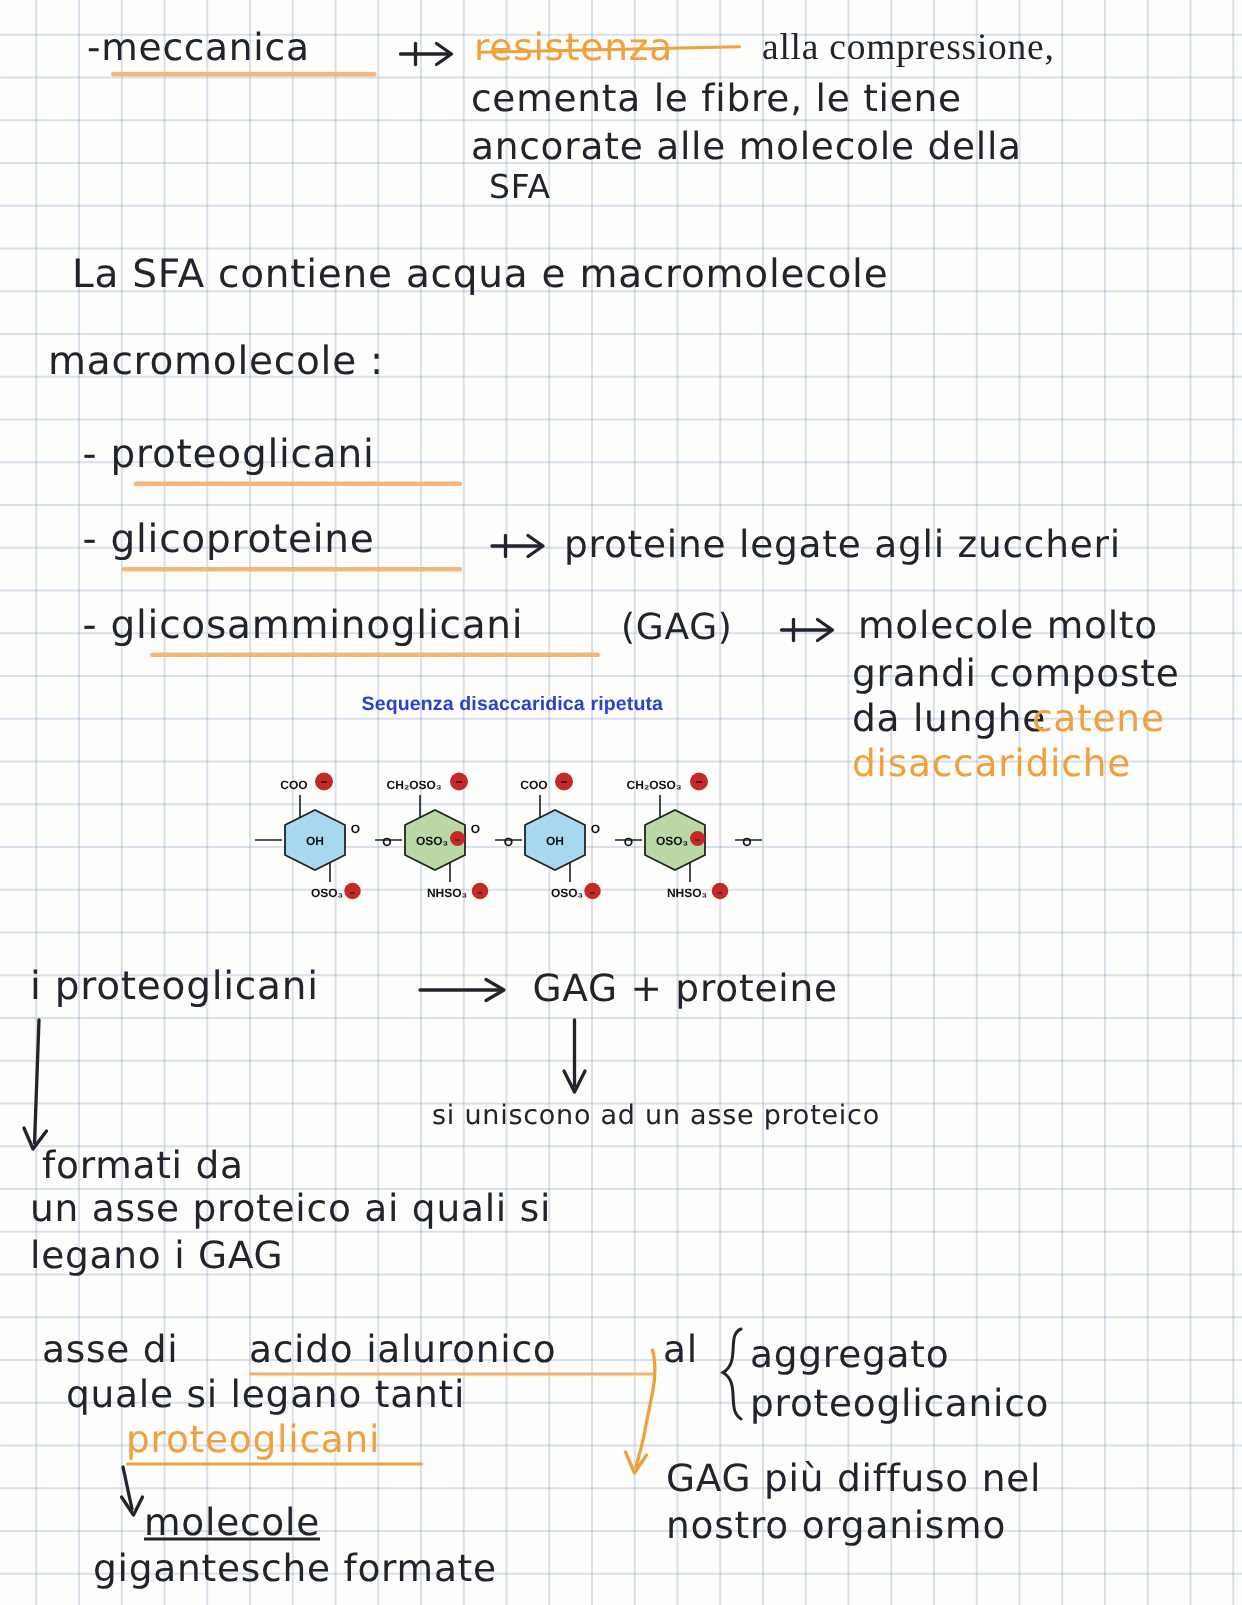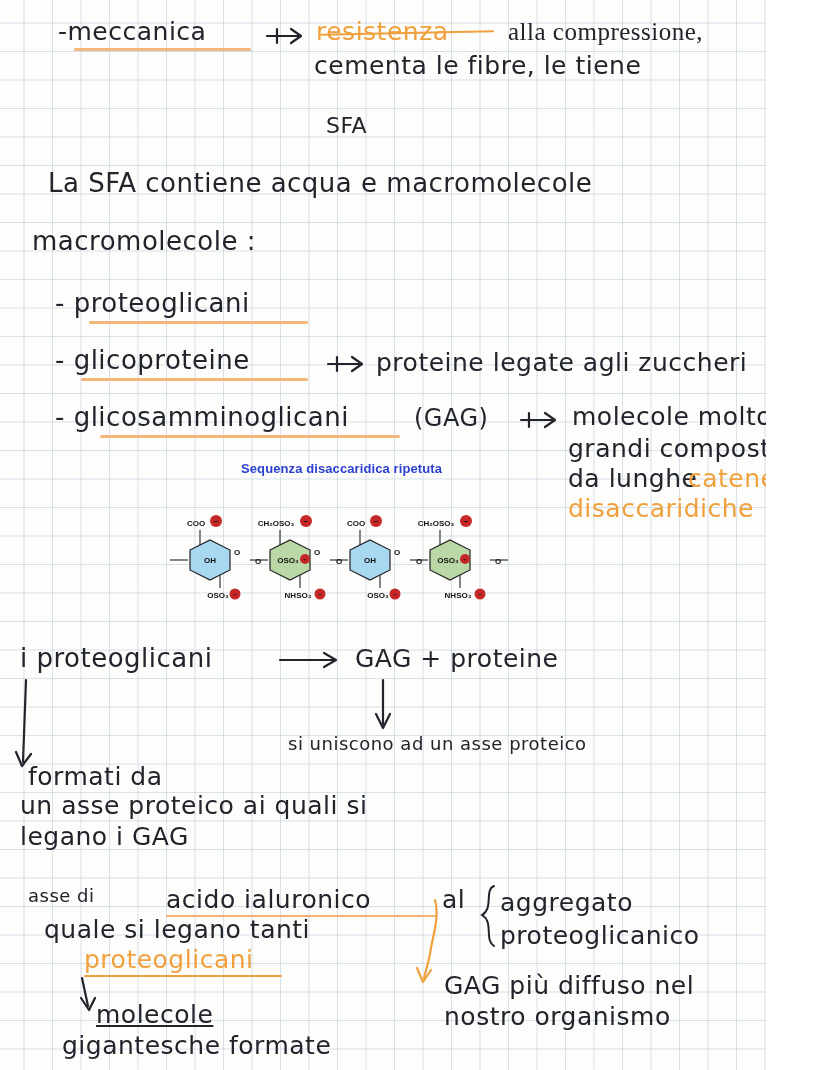--- a/index.html
+++ b/index.html
@@ -8,21 +8,21 @@
   }
   body {
     width: 828px;
     height: 1070px;
     background: #ffffff;
     font-family: "DejaVu Sans", sans-serif;
     overflow: hidden;
   }
   #page {
     position: relative;
-    width: 766px;
+    width: 828px;
     height: 1070px;
     background-color: #fdfdfb;
     background-image:
       linear-gradient(to right, rgba(120,150,190,0.28) 1px, transparent 1px),
       linear-gradient(to bottom, rgba(120,150,190,0.28) 1px, transparent 1px);
     background-size: 28.5px 28.5px;
     background-position: -5px -6px;
     overflow: hidden;
   }
   .hw {
@@ -96,20 +96,21 @@
     <line x1="12" y1="7" x2="12" y2="21" stroke="#23232c" stroke-width="2.2" stroke-linecap="round"></line>
     <polyline points="26,7 36,14 26,21" fill="none" stroke="#23232c" stroke-width="2.2" stroke-linecap="round" stroke-linejoin="round"></polyline>
   </svg>
 
   <div class="hw orange" style="left:316px; top:17px; font-size:25px;">resistenza</div>
   <div class="strike-orange" style="left:320px; top:32px; width:174px; transform:rotate(-1.2deg);"></div>
 
   <div class="hw ink" style="left:508px; top:17px; font-size:25px;font-family:Liberation Serif, serif;">alla compressione,</div>
 
   <div class="hw ink" style="left:314px; top:51px; font-size:25px;">cementa le fibre, le tiene</div>
+  <div class="hw ink" style="left:314px; top:83px; font-size:25px;">ancorate alle molecole della</div>
   <div class="hw ink" style="left:326px; top:113px; font-size:22px;">SFA</div>
 
   <div class="hw ink" style="left:48px; top:168px; font-size:26px;">La SFA contiene acqua e macromolecole</div>
 
   <div class="hw ink" style="left:32px; top:226px; font-size:26px;">macromolecole :</div>
 
   <div class="hw ink" style="left:55px; top:288px; font-size:26px;">- proteoglicani</div>
   <div class="uline" style="left:89px; top:321px; width:219px;"></div>
 
   <div class="hw ink" style="left:55px; top:345px; font-size:26px;">- glicoproteine</div>
@@ -236,21 +237,21 @@
 
   <svg class="arrow" style="left:12px; top:678px; width:28px; height:98px;">
     <line x1="14" y1="2" x2="11" y2="84" stroke="#23232c" stroke-width="2.2" stroke-linecap="round"></line>
     <polyline points="4,74 10,88 19,76" fill="none" stroke="#23232c" stroke-width="2.2" stroke-linecap="round" stroke-linejoin="round"></polyline>
   </svg>
 
   <div class="hw ink" style="left:28px; top:762px; font-size:25px;">formati da</div>
   <div class="hw ink" style="left:20px; top:791px; font-size:25px;">un asse proteico ai quali si</div>
   <div class="hw ink" style="left:20px; top:822px; font-size:25px;">legano i GAG</div>
 
-  <div class="hw ink" style="left:28px; top:885px; font-size:18px;">asse di</div>
+  <div class="hw ink" style="left:28px; top:885px; font-size:25px;">asse di</div>
   <div class="hw ink" style="left:166px; top:885px; font-size:25px;">acido ialuronico</div>
   <div class="uline-thin" style="left:166px; top:915px; width:270px;"></div>
   <div class="hw ink" style="left:442px; top:885px; font-size:25px;">al</div>
   <div class="hw ink" style="left:44px; top:915px; font-size:25px;">quale si legano tanti</div>
   <div class="hw orange" style="left:84px; top:945px; font-size:25px;text-align:right;">proteoglicani</div>
   <div class="uline-thin" style="left:84px; top:975px; width:198px; background:#f0a03c;"></div>
 
   <svg class="arrow" style="left:410px; top:898px; width:36px; height:88px;">
     <path d="M 25 2 C 30 20, 22 40, 20 56 C 18 66, 16 72, 14 80" fill="none" stroke="#f0a03c" stroke-width="2.2" stroke-linecap="round"></path>
     <polyline points="7,70 13,84 21,72" fill="none" stroke="#f0a03c" stroke-width="2.2" stroke-linecap="round" stroke-linejoin="round"></polyline>

